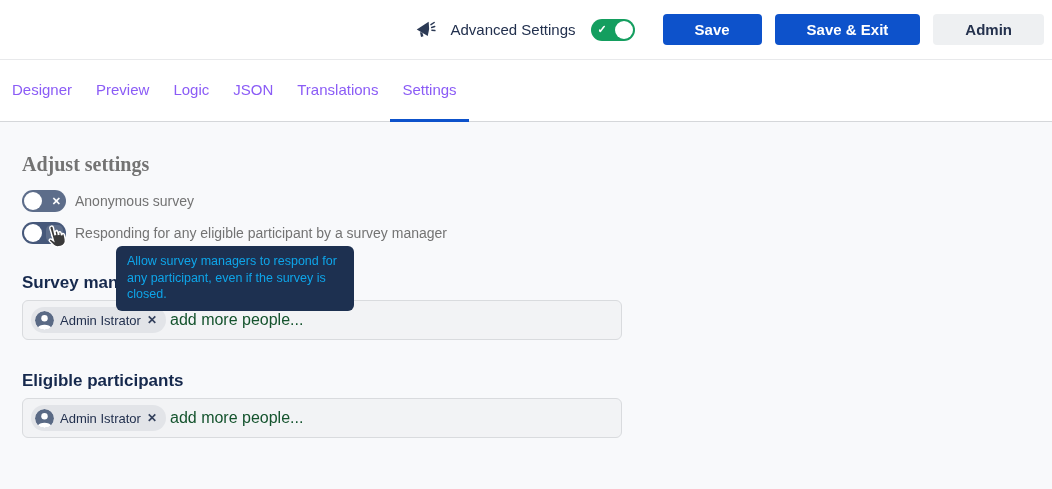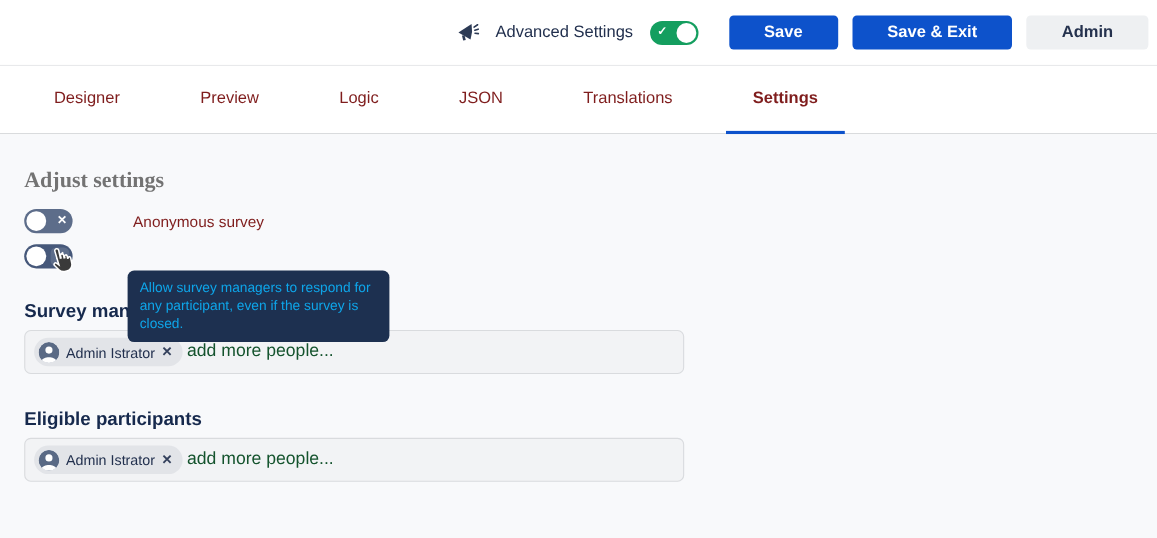--- a/index.html
+++ b/index.html
@@ -38,31 +38,31 @@
   }
   .btn.primary { background:#0d52cb; color:#ffffff; }
   .btn.ghost { background:#eef0f2; color:#25324e; }
   .topbar .gap-lg { width:2px; }
   
   .tabbar {
     height:62px; background:#ffffff; border-bottom:1px solid #d5d7da;
     display:flex; align-items:stretch;
   }
   .tab {
-    display:flex; align-items:center; padding:0 24px; font-size:15px; color:#7f1d1d;
-    cursor:pointer; border-bottom:3px solid transparent; margin-bottom:-1px;margin-left:25px;
+    display:flex; align-items:center; padding:0 12px; font-size:15px; color:#8b5cf6;
+    cursor:pointer; border-bottom:3px solid transparent; margin-bottom:-1px;
   }
-  .tab.active { font-weight:700; border-bottom:3px solid #0d52cb; }
+  .tab.active { font-weight:400; border-bottom:3px solid #0d52cb; }
   
   .content {
     background:#f8f9fb; height:381px; padding:0 22px; position:relative;
   }
   .h-main { font-size:20px; font-weight:700; color:#737373; padding-top:30px; margin-bottom:14px; line-height:24px;font-family:Liberation Serif, serif; }
   .toggle-row { display:flex; align-items:center; gap:9px; height:22px; margin-bottom:10px; }
-  .toggle-label { font-size:14px; color:#7f1d1d;margin-left:46px; }
+  .toggle-label { font-size:14px; color:#737373; }
   .h-section { font-size:17px; font-weight:700; color:#16294d; margin-top:28px; line-height:22px; margin-bottom:6px; }
   .people-input {
     width:600px; height:40px; background:#f2f3f5; border:1px solid #d9dbde; border-radius:6px;
     display:flex; align-items:center; padding:0 8px; gap:4px;
   }
   .chip {
     display:inline-flex; align-items:center; gap:6px; background:#e2e4e8;
     border-radius:13px; padding:3px 9px 3px 4px; height:26px;
   }
   .chip-avatar { width:19px; height:19px; border-radius:50%; overflow:hidden; flex:0 0 auto; }
@@ -119,20 +119,21 @@
       <span class="mark">✕</span>
     </span>
     <span class="toggle-label">Anonymous survey</span>
   </div>
 
   <div class="toggle-row">
     <span class="switch off darker">
       <span class="knob"></span>
       <span class="mark">✕</span>
     </span>
+    <span class="toggle-label">Responding for any eligible participant by a survey manager</span>
   </div>
 
   <span class="cursor">
     <svg width="24" height="28" viewBox="0 0 24 28" style="transform:rotate(-12deg)">
       <path d="M8 3.2c0-1 .8-1.8 1.8-1.8s1.8.8 1.8 1.8v7.3h.6V8.4c0-.8.7-1.4 1.4-1.4.8 0 1.4.6 1.4 1.4v2.5h.6V9.8c0-.7.6-1.2 1.2-1.2s1.2.5 1.2 1.2v2.1h.5c.1-.5.6-.9 1.1-.9.7 0 1.2.5 1.2 1.2v5c0 3.3-2.7 6-6 6h-1.8c-2 0-3.8-1-4.9-2.6l-3.1-4.7c-.4-.6-.3-1.3.3-1.8.6-.5 1.4-.4 1.9.1l1.8 2z" fill="#3a3a3a" stroke="#ffffff" stroke-width="1.4"></path>
     </svg>
   </span>
 
   <div class="tooltip">Allow survey managers to respond for any participant, even if the survey is closed.</div>
 

